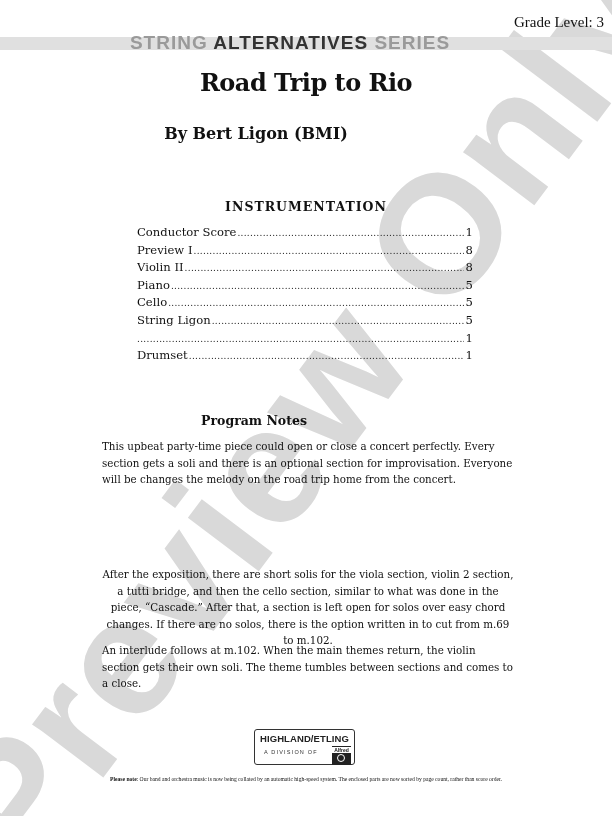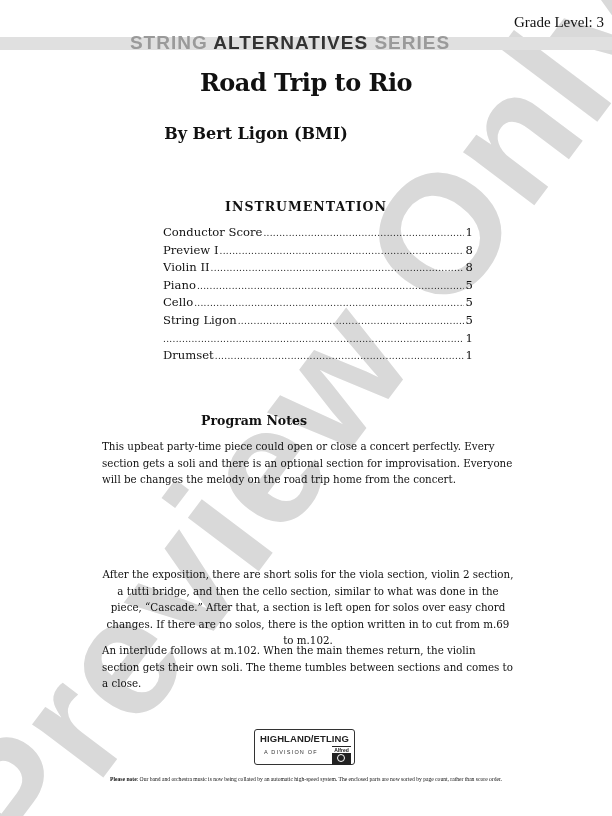--- a/index.html
+++ b/index.html
@@ -42,21 +42,21 @@
   .instr-heading {
     position: absolute; left: 0; width: 612px; top: 199px; text-align: center;
     font-family: "DejaVu Serif", serif; font-weight: bold; font-size: 12.5px; letter-spacing: 1px;
   }
   .instr-list {
     position: absolute; left: 137px; width: 336px; top: 224px;
     list-style: none; margin: 0; padding: 0;
     font-family: "DejaVu Serif", serif; font-size: 11.6px;
   }
   .instr-list li {
-    display: flex; align-items: baseline; height: 17.6px; line-height: 17.6px; overflow: hidden; margin-left: 26px;
+    display: flex; align-items: baseline; height: 17.6px; line-height: 17.6px; overflow: hidden;
   }
   .instr-list .name { white-space: nowrap; padding-right: 1px; }
   .instr-list .dots {
     flex: 1; overflow: hidden; white-space: nowrap; color: #222;
     letter-spacing: 0.3px; font-size: 9px;
   }
   .instr-list .dots::after {
     content: "....................................................................................................................................................................";
   }
   .instr-list .count { white-space: nowrap; padding-left: 2px; }

